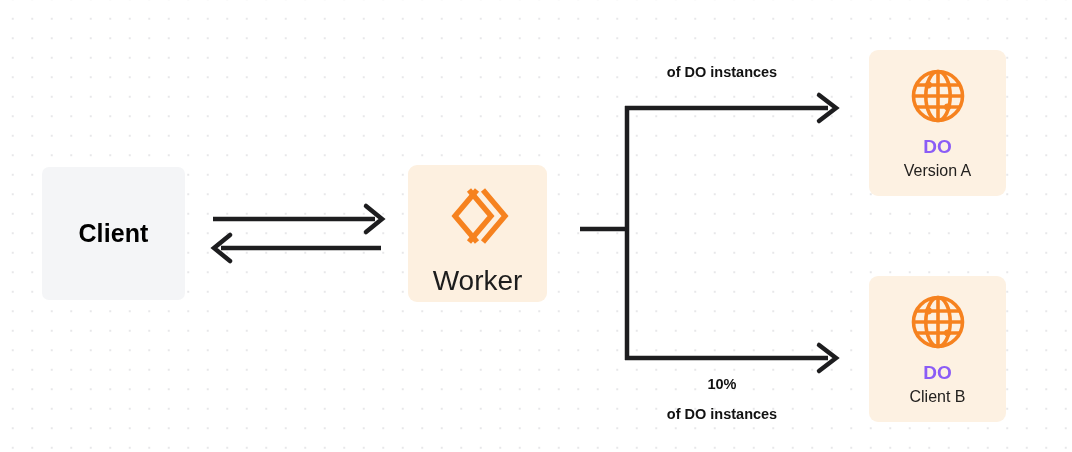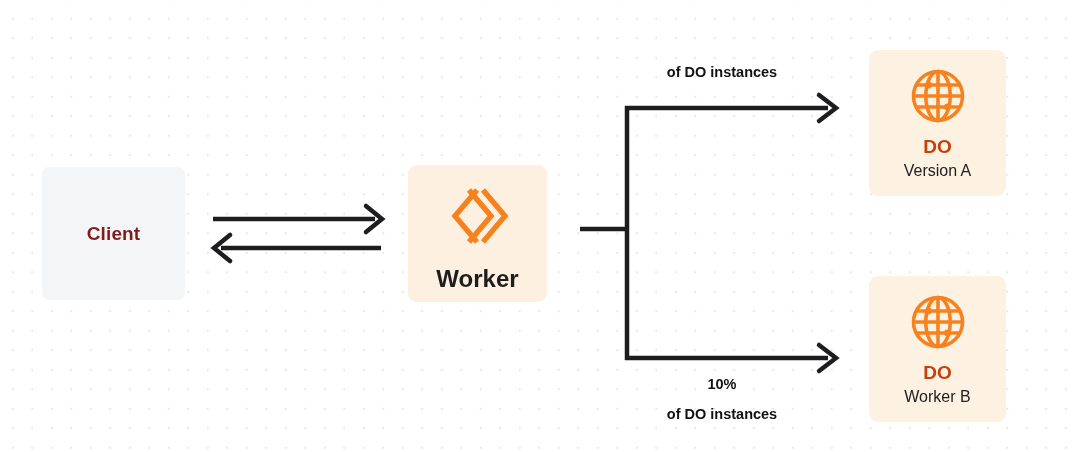--- a/index.html
+++ b/index.html
@@ -31,59 +31,59 @@
   
   #client-node {
     left: 42px;
     top: 167px;
     width: 143px;
     height: 133px;
     background: #f4f5f7;
     border-radius: 7px;
   }
   #client-node .node-title {
-    font-size: 19px;
+    font-size: 25px;
     font-weight: bold;
-    color: #7f1d1d;
+    color: #000000;
     letter-spacing: 0.1px;
   }
 
   
   #worker-node {
     left: 408px;
     top: 165px;
     width: 139px;
     height: 137px;
     background: #fdf0e0;
     border-radius: 9px;
     justify-content: flex-start;
     padding-top: 20px;
   }
   #worker-node .node-title {
-    font-size: 24px;
-    font-weight: bold;
+    font-size: 28px;
+    font-weight: normal;
     color: #1d1d1d;
     margin-top: 18px;
   }
 
   
   .do-node {
     width: 137px;
     height: 146px;
     background: #fdf1e2;
     border-radius: 9px;
     justify-content: flex-start;
     padding-top: 17px;
   }
   #do-a-node { left: 869px; top: 50px; }
   #do-b-node { left: 869px; top: 276px; }
   .do-node .node-title {
     font-size: 19px;
     font-weight: bold;
-    color: #c2410c;
+    color: #8b5cf6;
     margin-top: 12px;
     line-height: 1;
   }
   .do-node .node-sub {
     font-size: 16px;
     font-weight: normal;
     color: #23211f;
     margin-top: 7px;
     line-height: 1;
   }
@@ -190,21 +190,21 @@
           <line x1="29" y1="4.5" x2="29" y2="53.5"></line>
           <line x1="7.2" y1="18" x2="50.8" y2="18"></line>
           <line x1="4.6" y1="29" x2="53.4" y2="29"></line>
           <line x1="7.2" y1="40" x2="50.8" y2="40"></line>
         </g>
         <circle cx="19.5" cy="18" r="3.4" fill="#f6821f"></circle>
         <circle cx="38.5" cy="40" r="3.4" fill="#f6821f"></circle>
       </svg>
     </span>
     <div class="node-title">DO</div>
-    <div class="node-sub">Worker B</div>
+    <div class="node-sub">Client B</div>
   </div>
 
   <div class="edge-label" id="label-90">
     <span class="sub">of DO instances</span>
   </div>
 
   <div class="edge-label" id="label-10">
     <span class="pct">10%</span>
     <span class="sub">of DO instances</span>
   </div>

